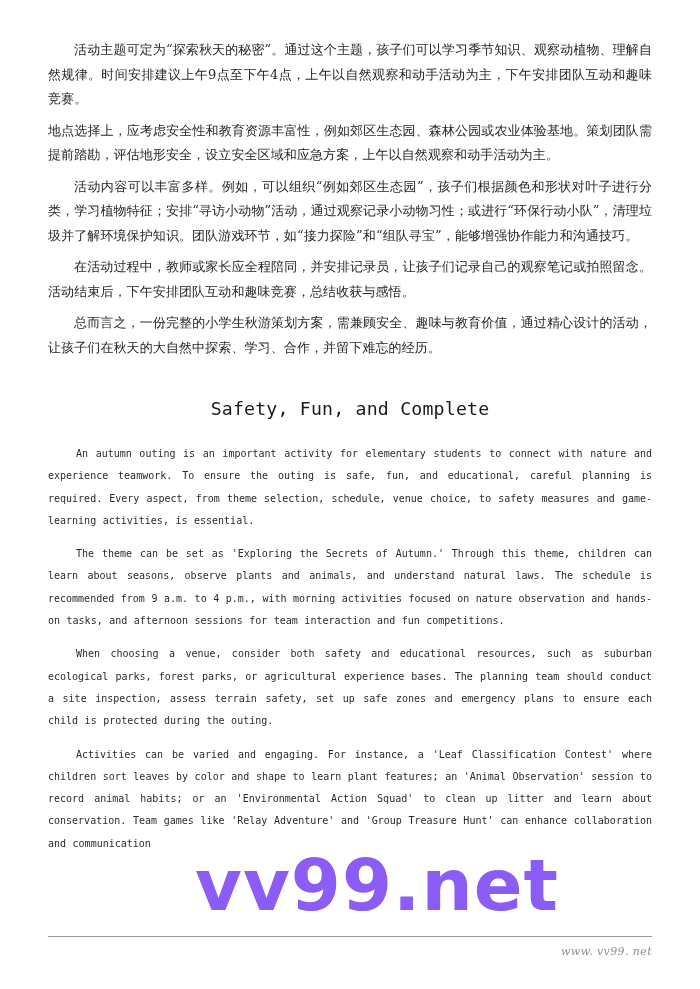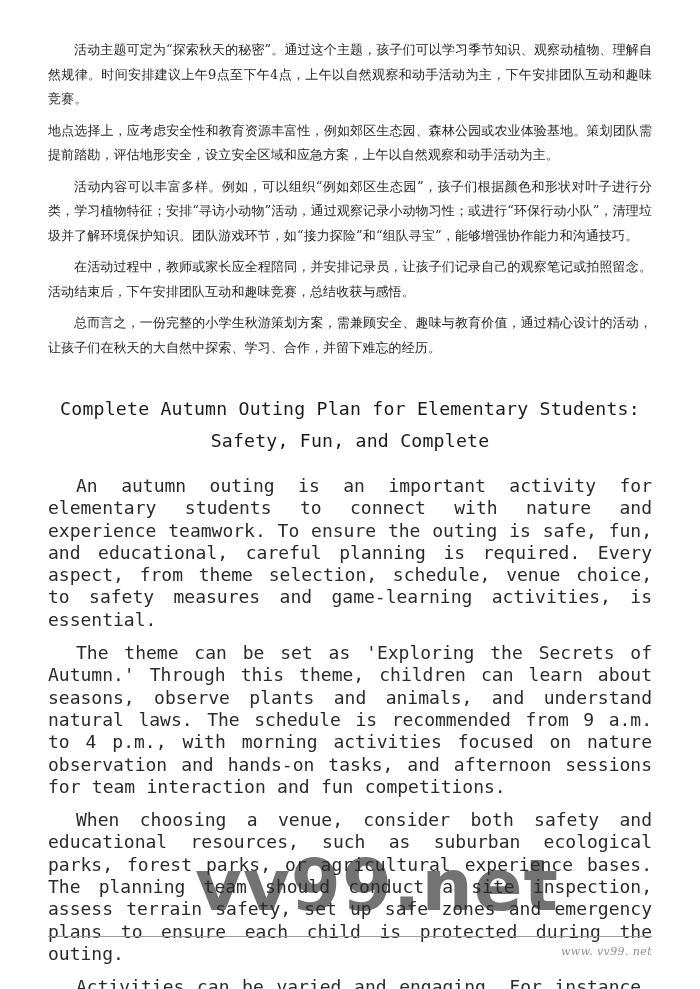--- a/index.html
+++ b/index.html
@@ -20,21 +20,21 @@
   .watermark {
     position: absolute;
     left: 195px;
     top: 842px;
     width: 430px;
     height: 86px;
     font-family: "DejaVu Sans", sans-serif;
     font-weight: bold;
     font-size: 72px;
     letter-spacing: 1px;
-    color: #737373;
+    color: #8b5cf6;
     line-height: 86px;
     white-space: nowrap;
     z-index: 0;
     pointer-events: none;
     user-select: none;
   }
 
   .content {
     position: absolute;
     left: 48px;
@@ -65,21 +65,21 @@
     text-align: center;
     margin: 33px 0 18px 0;
     letter-spacing: 0.2px;
     font-weight: normal;
   }
   .en-title .line { display: block; }
 
   
   .en-p {
     font-family: "DejaVu Sans Mono", "Liberation Mono", monospace;
-    font-size: 18px;
+    font-size: 10px;
     line-height: 22.3px;
     color: #2a2a2a;
     text-align: justify;
     margin: 0 0 11px 0;
     text-indent: 28px;
     word-spacing: 0.5px;
   }
 
   
   .footer {
@@ -119,21 +119,20 @@
 
     <p class="cn-p">地点选择上，应考虑安全性和教育资源丰富性，例如郊区生态园、森林公园或农业体验基地。策划团队需提前踏勘，评估地形安全，设立安全区域和应急方案，上午以自然观察和动手活动为主。</p>
 
     <p class="cn-p indent">活动内容可以丰富多样。例如，可以组织“例如郊区生态园”，孩子们根据颜色和形状对叶子进行分类，学习植物特征；安排“寻访小动物”活动，通过观察记录小动物习性；或进行“环保行动小队”，清理垃圾并了解环境保护知识。团队游戏环节，如“接力探险”和“组队寻宝”，能够增强协作能力和沟通技巧。</p>
 
     <p class="cn-p indent">在活动过程中，教师或家长应全程陪同，并安排记录员，让孩子们记录自己的观察笔记或拍照留念。活动结束后，下午安排团队互动和趣味竞赛，总结收获与感悟。</p>
 
     <p class="cn-p indent">总而言之，一份完整的小学生秋游策划方案，需兼顾安全、趣味与教育价值，通过精心设计的活动，让孩子们在秋天的大自然中探索、学习、合作，并留下难忘的经历。</p>
 
     <h1 class="en-title">
-      <span class="line">Complete Autumn Outing Plan for Elementary Students:</span>
       <span class="line">Safety, Fun, and Complete</span>
     </h1>
 
     <p class="en-p">An autumn outing is an important activity for elementary students to connect with nature and experience teamwork. To ensure the outing is safe, fun, and educational, careful planning is required. Every aspect, from theme selection, schedule, venue choice, to safety measures and game-learning activities, is essential.</p>
 
     <p class="en-p">The theme can be set as 'Exploring the Secrets of Autumn.' Through this theme, children can learn about seasons, observe plants and animals, and understand natural laws. The schedule is recommended from 9 a.m. to 4 p.m., with morning activities focused on nature observation and hands-on tasks, and afternoon sessions for team interaction and fun competitions.</p>
 
     <p class="en-p">When choosing a venue, consider both safety and educational resources, such as suburban ecological parks, forest parks, or agricultural experience bases. The planning team should conduct a site inspection, assess terrain safety, set up safe zones and emergency plans to ensure each child is protected during the outing.</p>
 
     <p class="en-p">Activities can be varied and engaging. For instance, a 'Leaf Classification Contest' where children sort leaves by color and shape to learn plant features; an 'Animal Observation' session to record animal habits; or an 'Environmental Action Squad' to clean up litter and learn about conservation. Team games like 'Relay Adventure' and 'Group Treasure Hunt' can enhance collaboration and communication</p>

